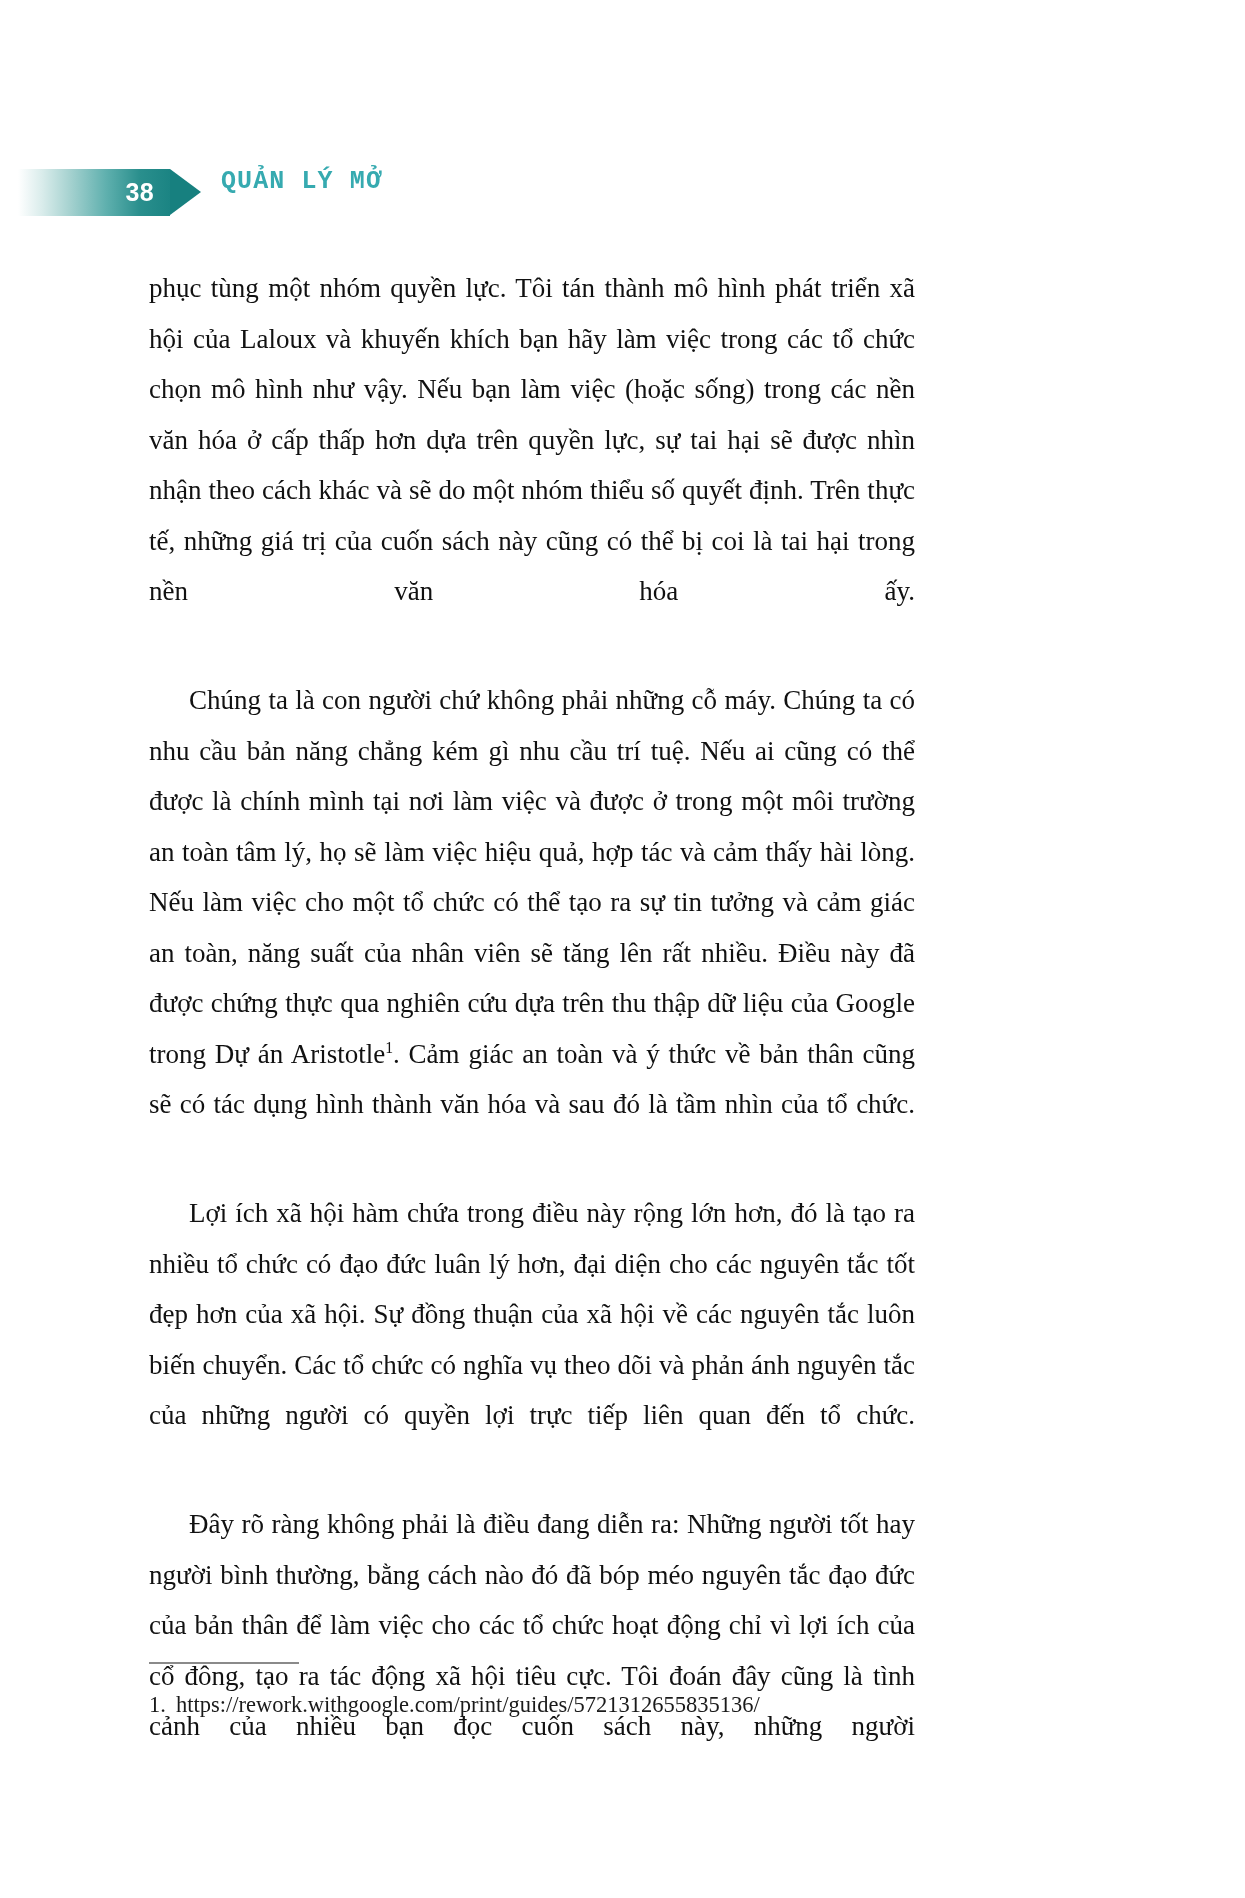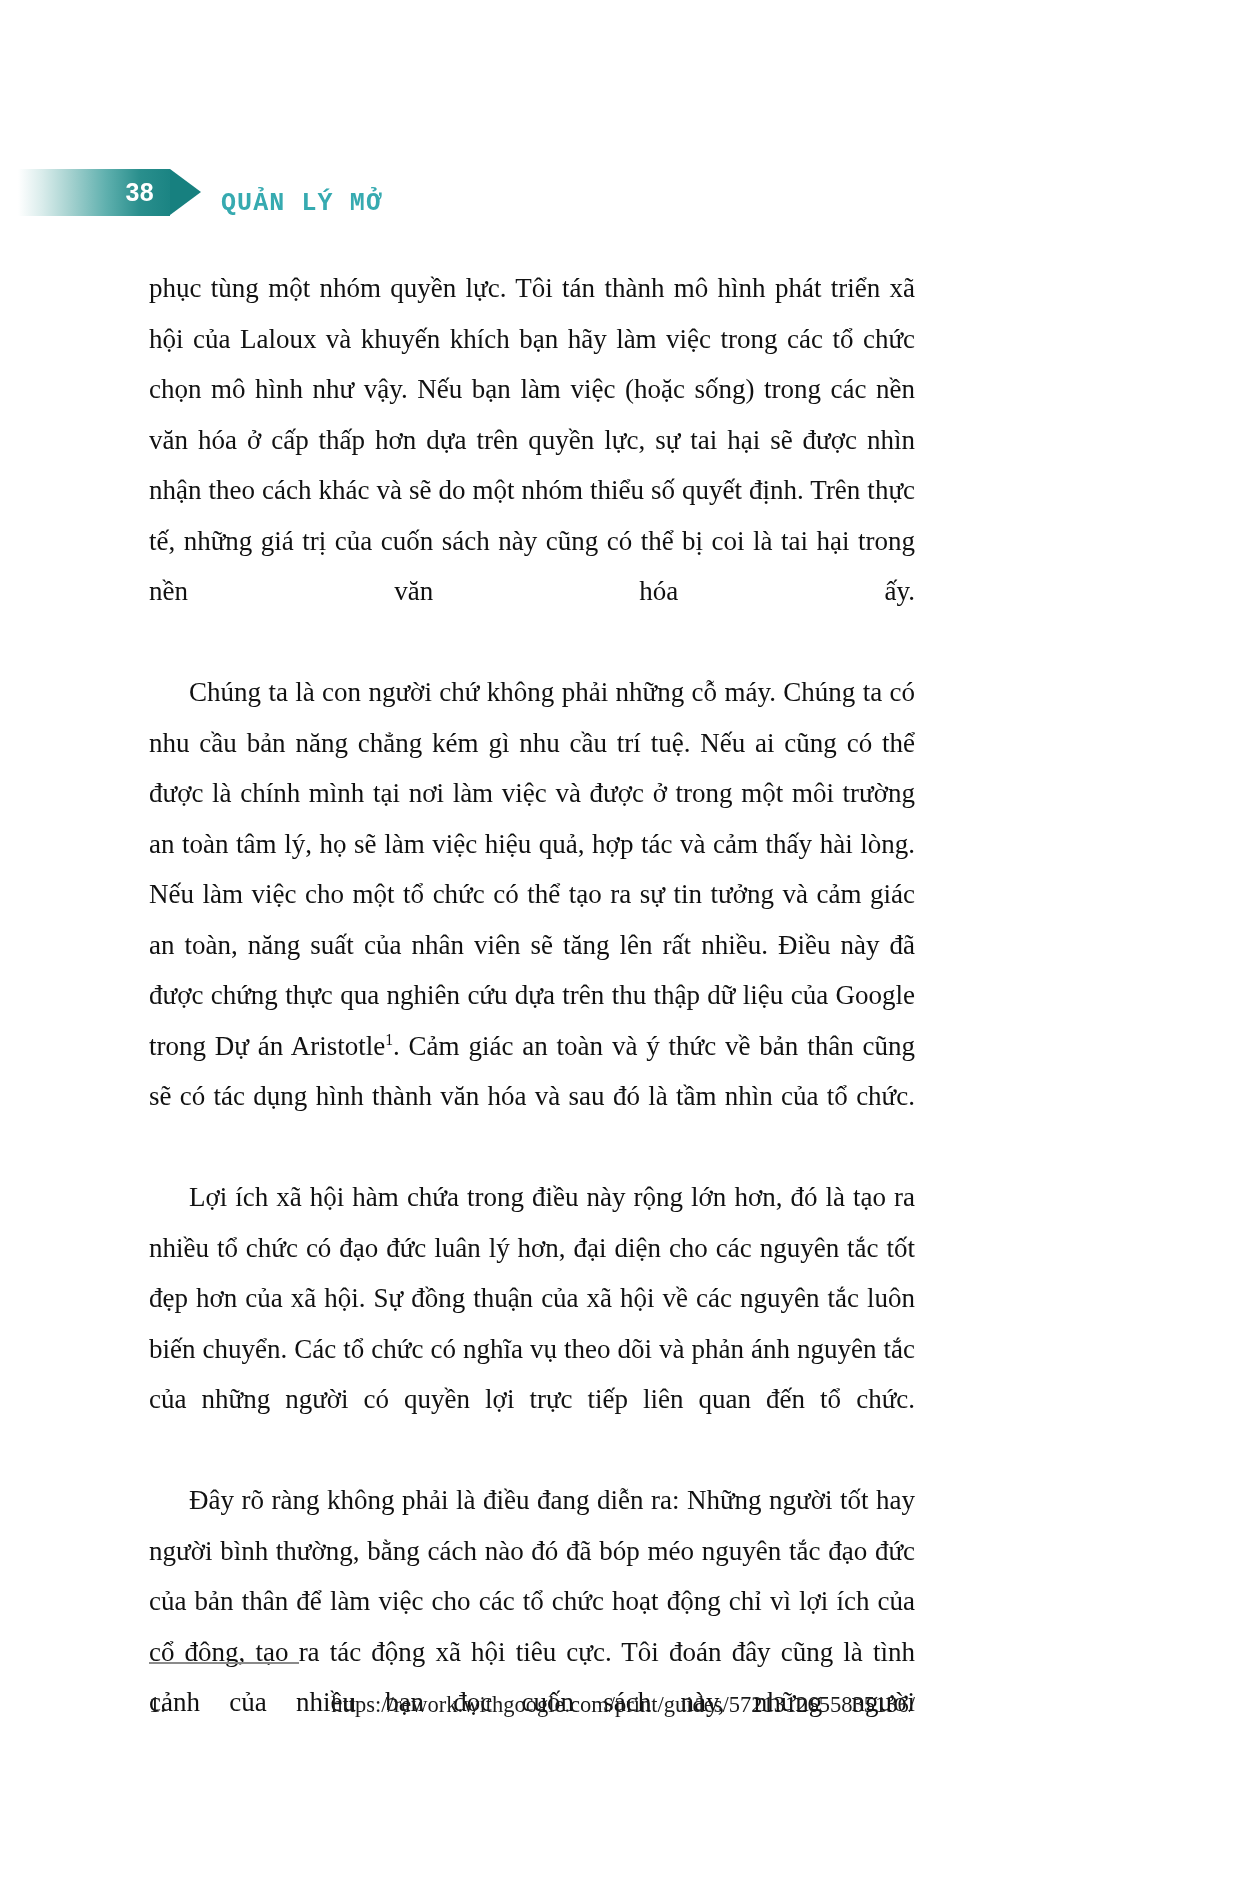--- a/index.html
+++ b/index.html
@@ -19,21 +19,21 @@
     box-sizing: border-box;
   }
 
   
   .running-header {
     position: absolute;
     left: 0;
     top: 169px;
     height: 47px;
     display: flex;
-    align-items: flex-end;
+    align-items: flex-start;
   }
 
   .folio-banner {
     position: relative;
     width: 152px;
     height: 47px;
     display: flex;
     align-items: center;
     justify-content: flex-end;
     box-sizing: border-box;
@@ -96,21 +96,21 @@
     font-size: 27px;
     line-height: 50.5px;
     color: #111111;
     text-align: justify;
     text-justify: inter-word;
     hyphens: none;
     word-spacing: 0.1px;
   }
 
   .para + .para {
-    margin-top: 0;
+    margin-top: 8px;
   }
 
   .para.indent {
     text-indent: 40px;
   }
 
   
   .para::after {
     content: "";
     display: inline-block;
@@ -147,21 +147,20 @@
   }
 
   .footnote-marker {
     flex: 0 0 auto;
     width: 27px;
   }
 
   .footnote-text {
     flex: 1 1 auto;
     word-break: break-all;
-    text-align: right;
   }
 </style>
 </head>
 <body>
 
 <div class="page">
 
   <div class="running-header">
 
     <div class="folio-banner">

